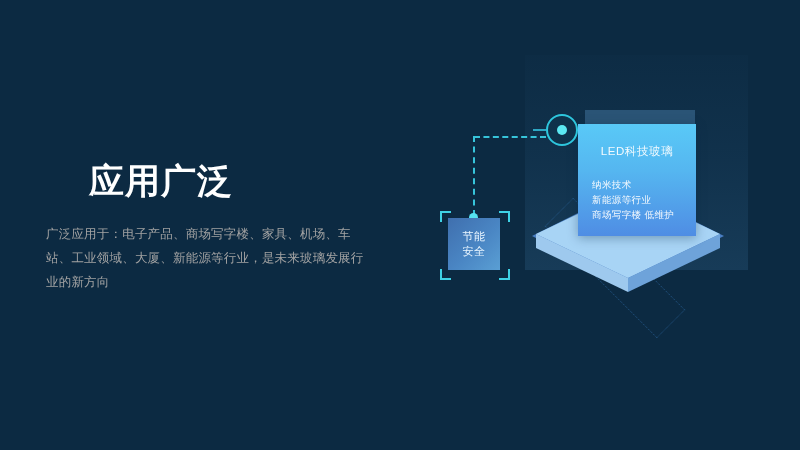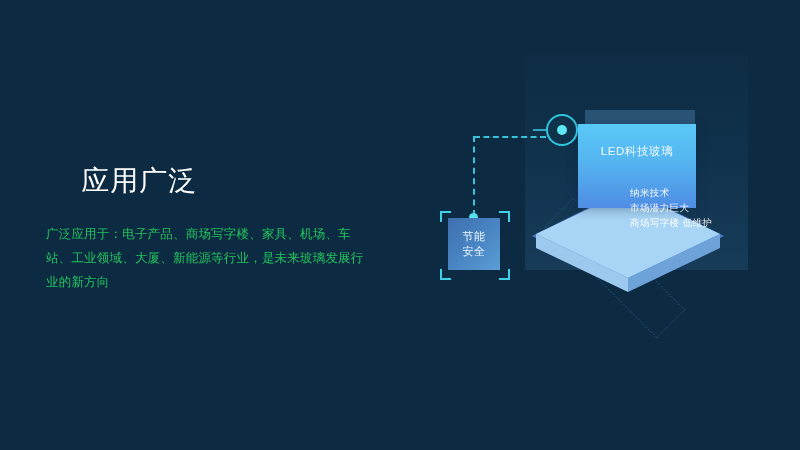--- a/index.html
+++ b/index.html
@@ -17,34 +17,34 @@
     background: #0c2a42;
     overflow: hidden;
   }
 
   
   .headline {
     position: absolute;
     left: 46px;
     top: 112px;
     color: #ffffff;
-    font-size: 28px;
+    font-size: 35px;
     line-height: 46px;
-    font-weight: 400;
+    font-weight: 700;
     letter-spacing: 1px;
     white-space: pre;
   }
   .headline .line2 { display: block; }
 
   .paragraph {
     position: absolute;
     left: 46px;
     top: 222px;
     width: 330px;
-    color: #22c55e;
+    color: #a3a3a3;
     font-size: 12.5px;
     line-height: 24px;
     font-weight: 400;
     letter-spacing: 0.2px;
   }
 
   
   .illustration {
     position: absolute;
     left: 420px;
@@ -193,45 +193,44 @@
     height: 28px;
     background: #2a5476;
   }
 
   
   .glass-panel {
     position: absolute;
     left: 158px;
     top: 124px;
     width: 118px;
-    height: 84px;
+    height: 112px;
     background: linear-gradient(to bottom, #59c9f7 0%, #55b6f0 42%, #4f8de4 100%);
     box-shadow: 0 2px 10px rgba(10,40,70,0.35);
   }
   .panel-title {
     position: absolute;
     left: 0;
     right: 0;
     top: 20px;
     text-align: center;
     color: #ffffff;
     font-size: 11.5px;
     letter-spacing: 0.6px;
     opacity: 0.92;
   }
   .panel-features {
     position: absolute;
     left: 14px;
-    top: 61px;
+    top: 53px;
     color: #ffffff;
     font-size: 9.5px;
     line-height: 15px;
     letter-spacing: 0.4px;
     opacity: 0.95;
-    margin-left: 38px;
   }
   .panel-features div { white-space: nowrap; }
 </style>
 </head>
 <body>
 
 <div id="slide">
 
   <div class="headline">
     <span>应用广泛</span>
@@ -253,21 +252,21 @@
       <polygon points="8,46 100,90 100,104 8,60" fill="#9ec9ee"></polygon>
       <polygon points="192,46 100,90 100,104 192,60" fill="#6ea3da"></polygon>
     </svg>
 
     <div class="slab-back"></div>
 
     <div class="glass-panel">
       <div class="panel-title">LED科技玻璃</div>
       <div class="panel-features">
         <div>纳米技术</div>
-        <div>市场潜力巨大</div>
+        <div>新能源等行业</div>
         <div>商场写字楼 低维护</div>
       </div>
     </div>
 
     <div class="node-stub"></div>
     <div class="node"></div>
     <div class="node-core"></div>
     <div class="conn-h"></div>
     <div class="conn-v"></div>
 

